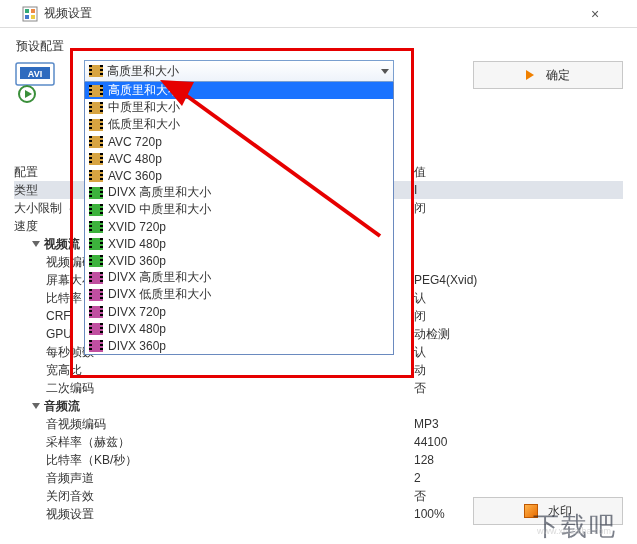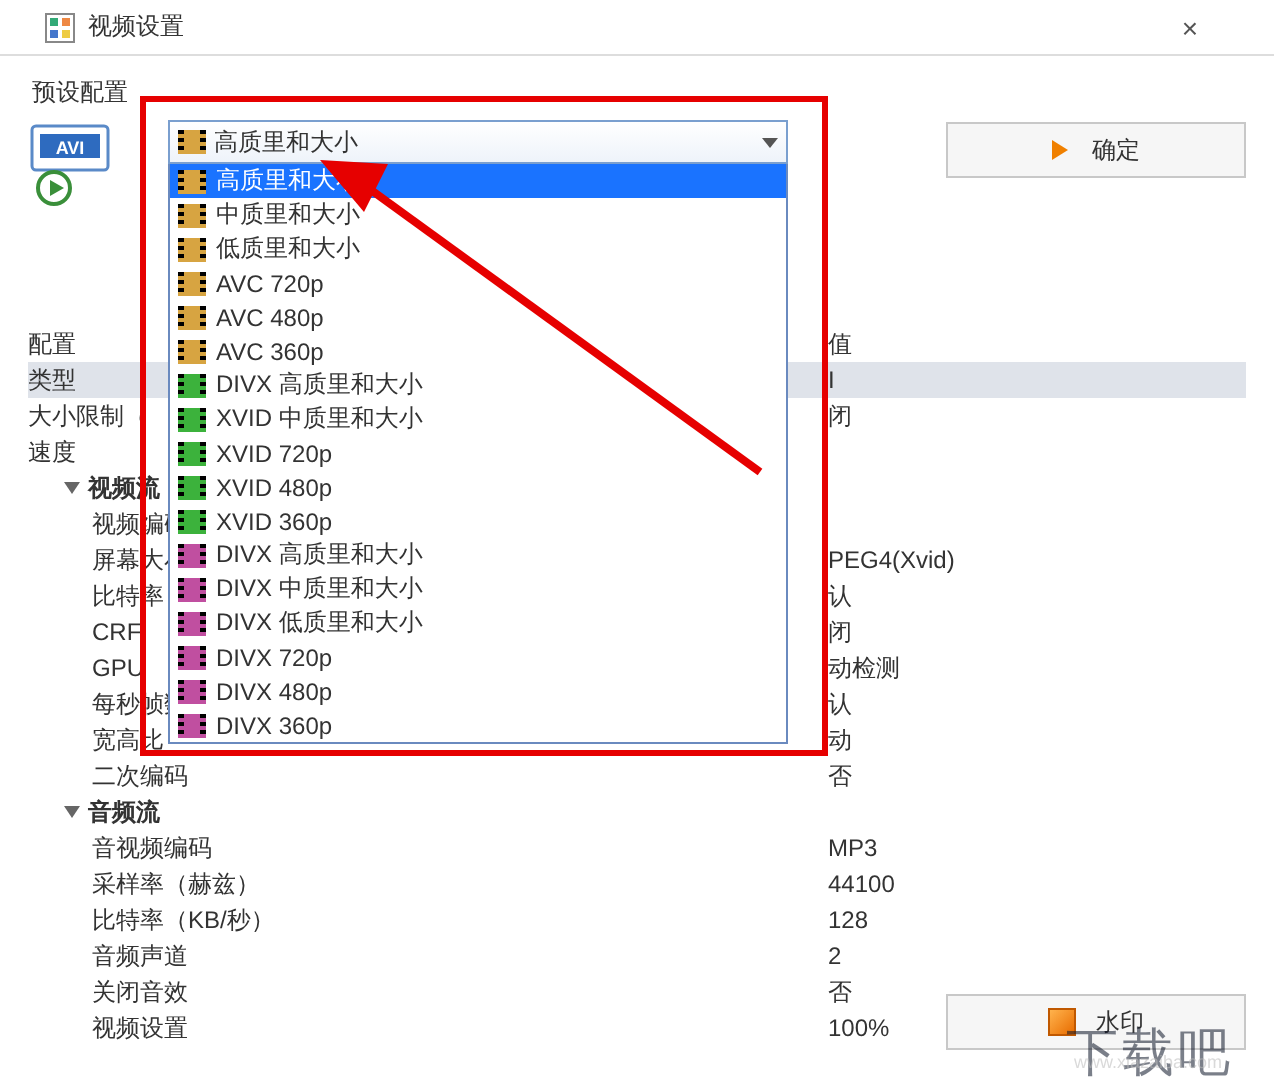--- a/index.html
+++ b/index.html
@@ -217,24 +217,20 @@
       <div class="dd-item">
         <span class="film" style="background: rgb(60, 178, 60);"></span>
         <span>XVID 360p</span>
       </div>
       <div class="dd-item">
         <span class="film" style="background: rgb(192, 79, 160);"></span>
         <span>DIVX 高质里和大小</span>
       </div>
       <div class="dd-item">
         <span class="film" style="background: rgb(192, 79, 160);"></span>
-        <span>DIVX 中质里和大小</span>
-      </div>
-      <div class="dd-item">
-        <span class="film" style="background: rgb(192, 79, 160);"></span>
         <span>DIVX 低质里和大小</span>
       </div>
       <div class="dd-item">
         <span class="film" style="background: rgb(192, 79, 160);"></span>
         <span>DIVX 720p</span>
       </div>
       <div class="dd-item">
         <span class="film" style="background: rgb(192, 79, 160);"></span>
         <span>DIVX 480p</span>
       </div>

